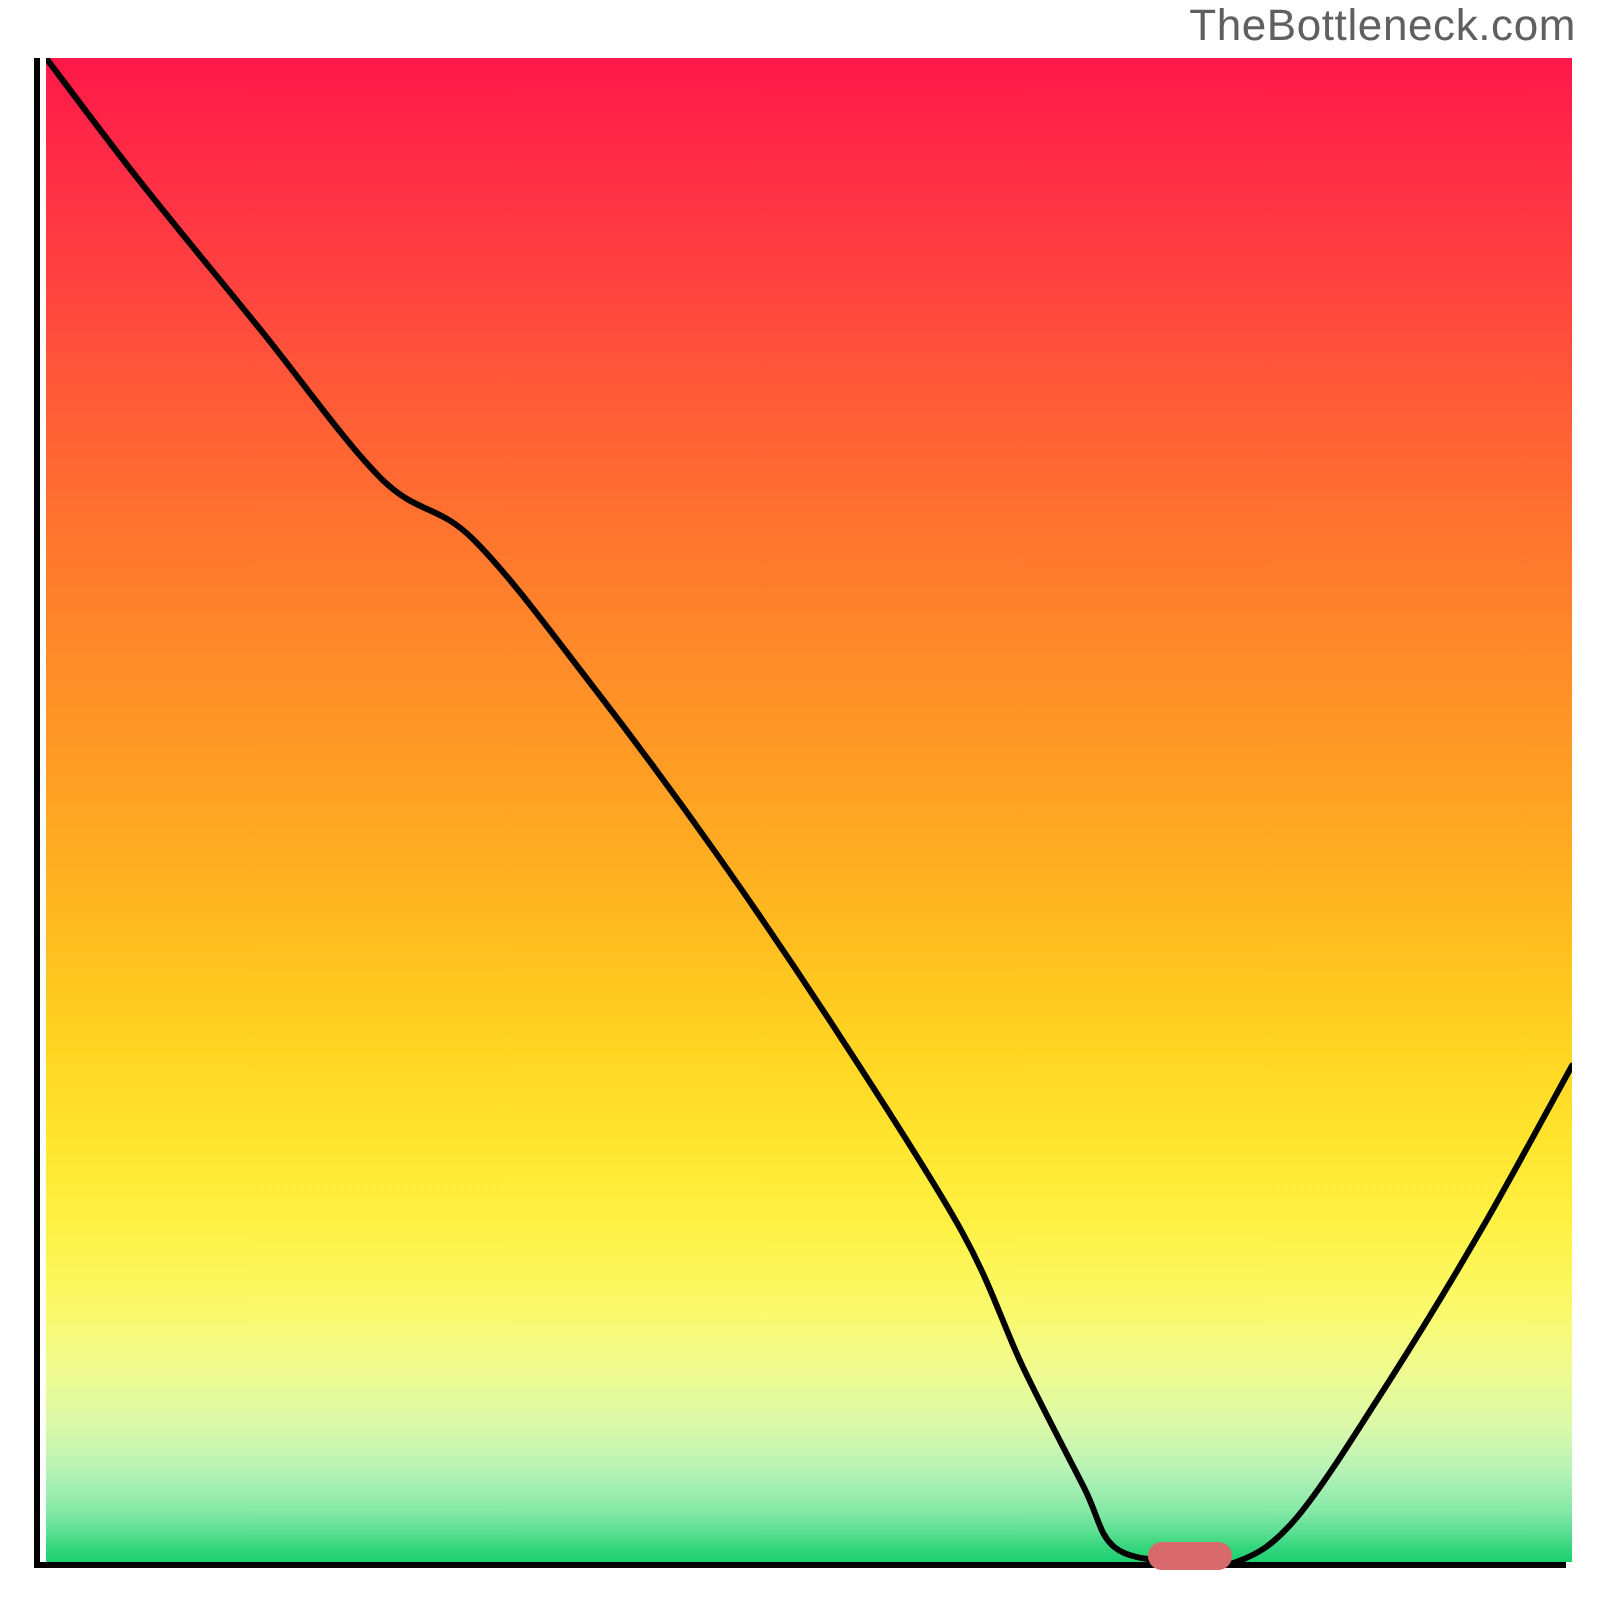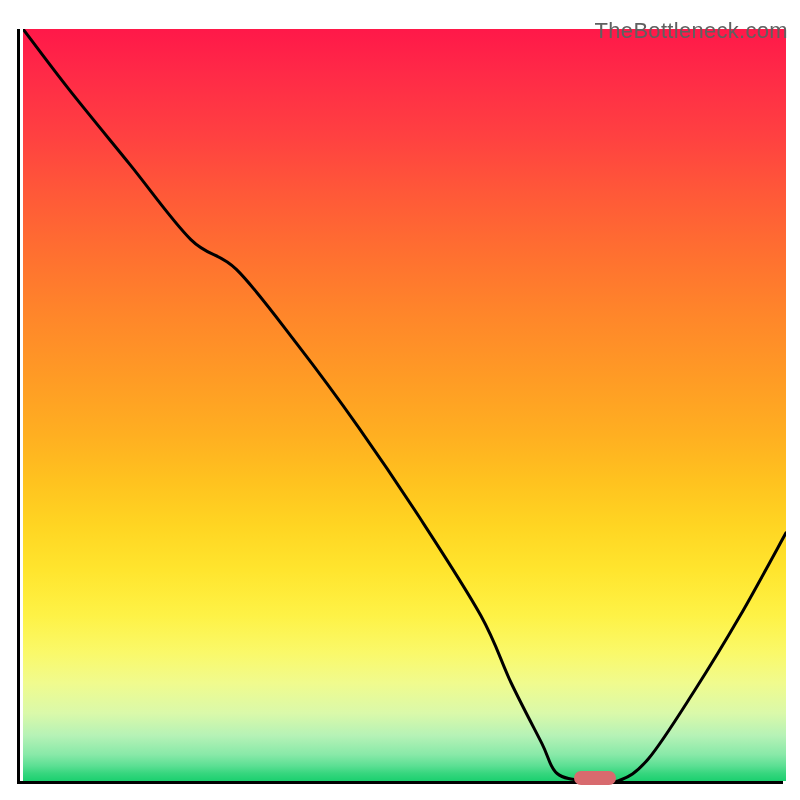--- a/index.html
+++ b/index.html
@@ -5,21 +5,21 @@
   * { margin: 0; padding: 0; box-sizing: border-box; }
   body {
     width: 800px;
     height: 800px;
     position: relative;
     font-family: Arial, sans-serif;
     overflow: hidden;
   }
   .watermark {
     position: absolute;
-    top: 18px;
+    top: 0;
     right: 12px;
     font-size: 22px;
     color: #606060;
     font-weight: normal;
     z-index: 100;
     letter-spacing: 0.3px;
   }
   .plot-area {
     position: absolute;
     left: 17px;

